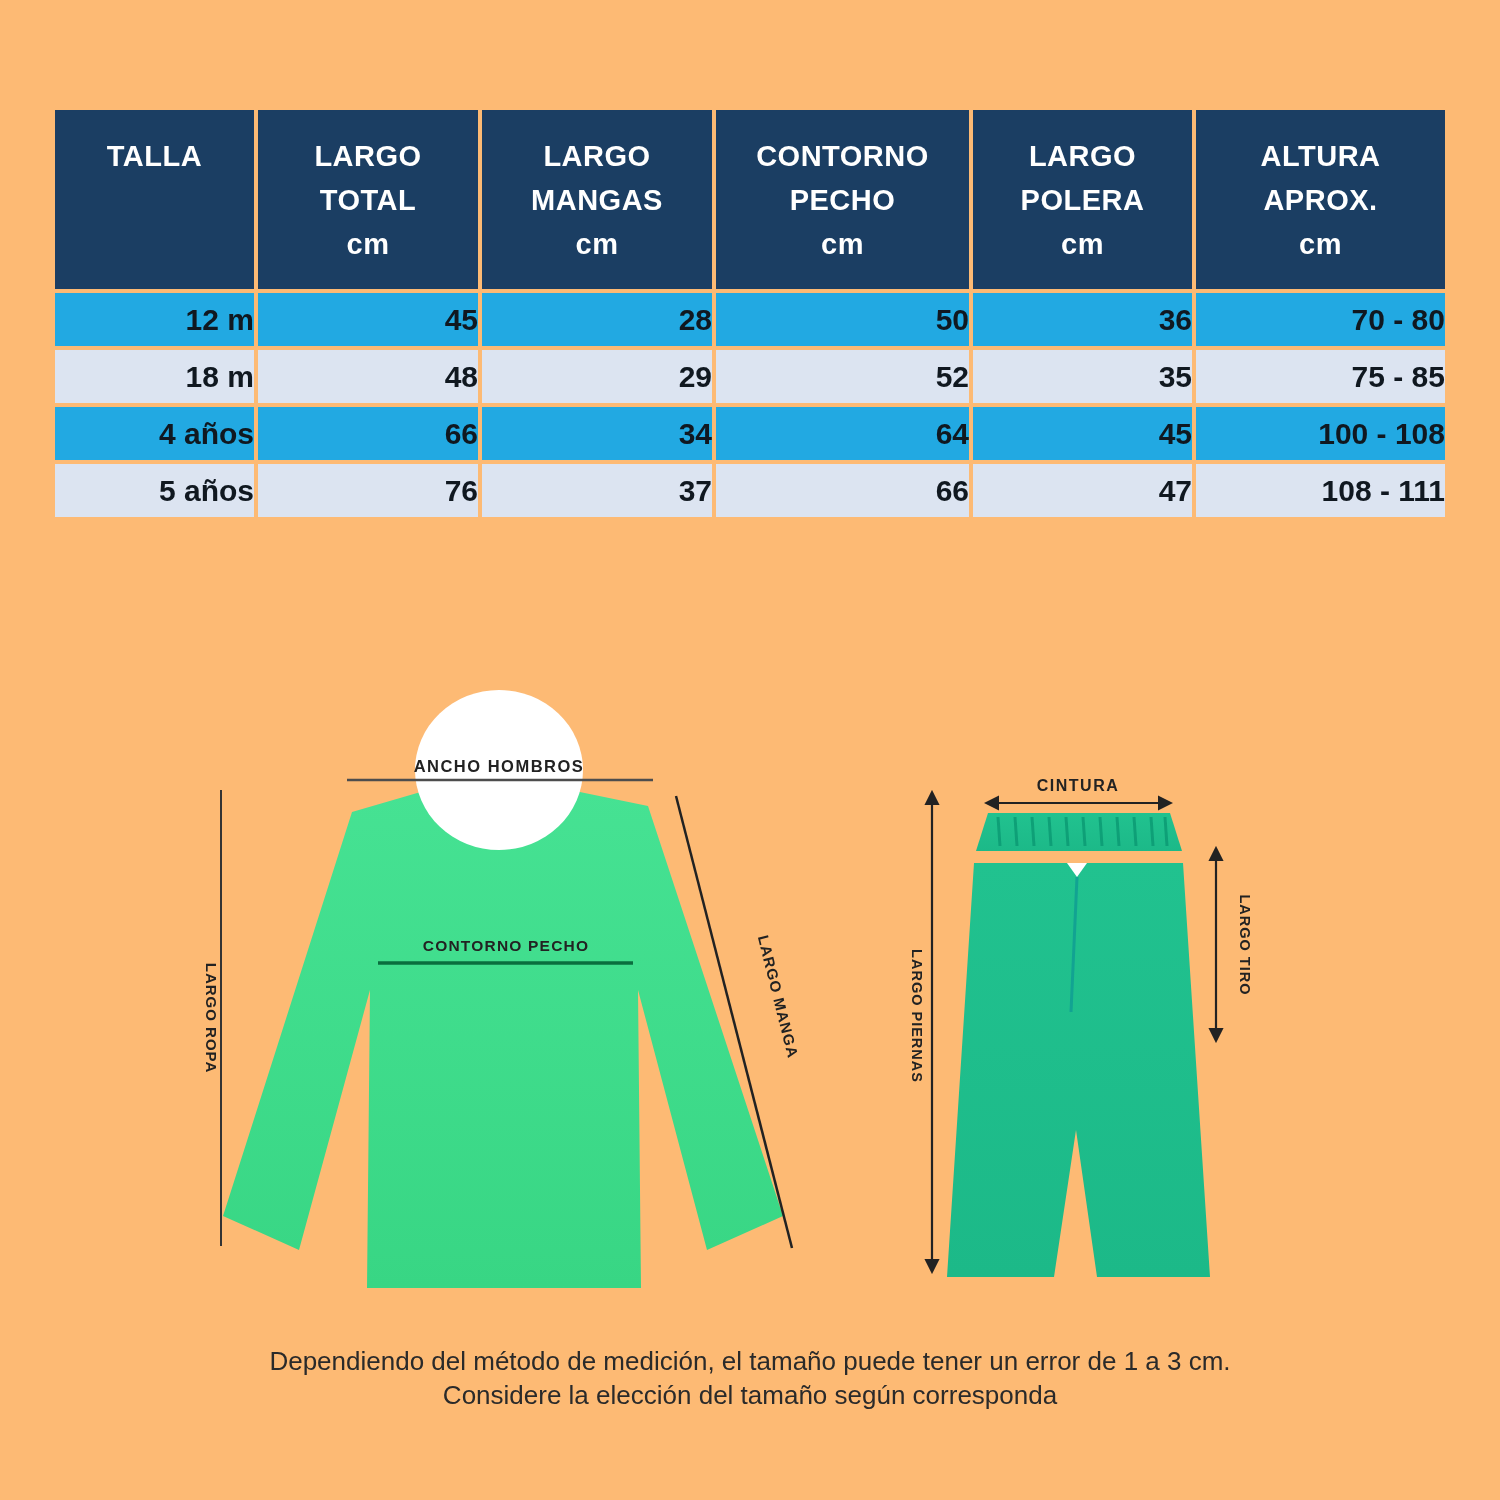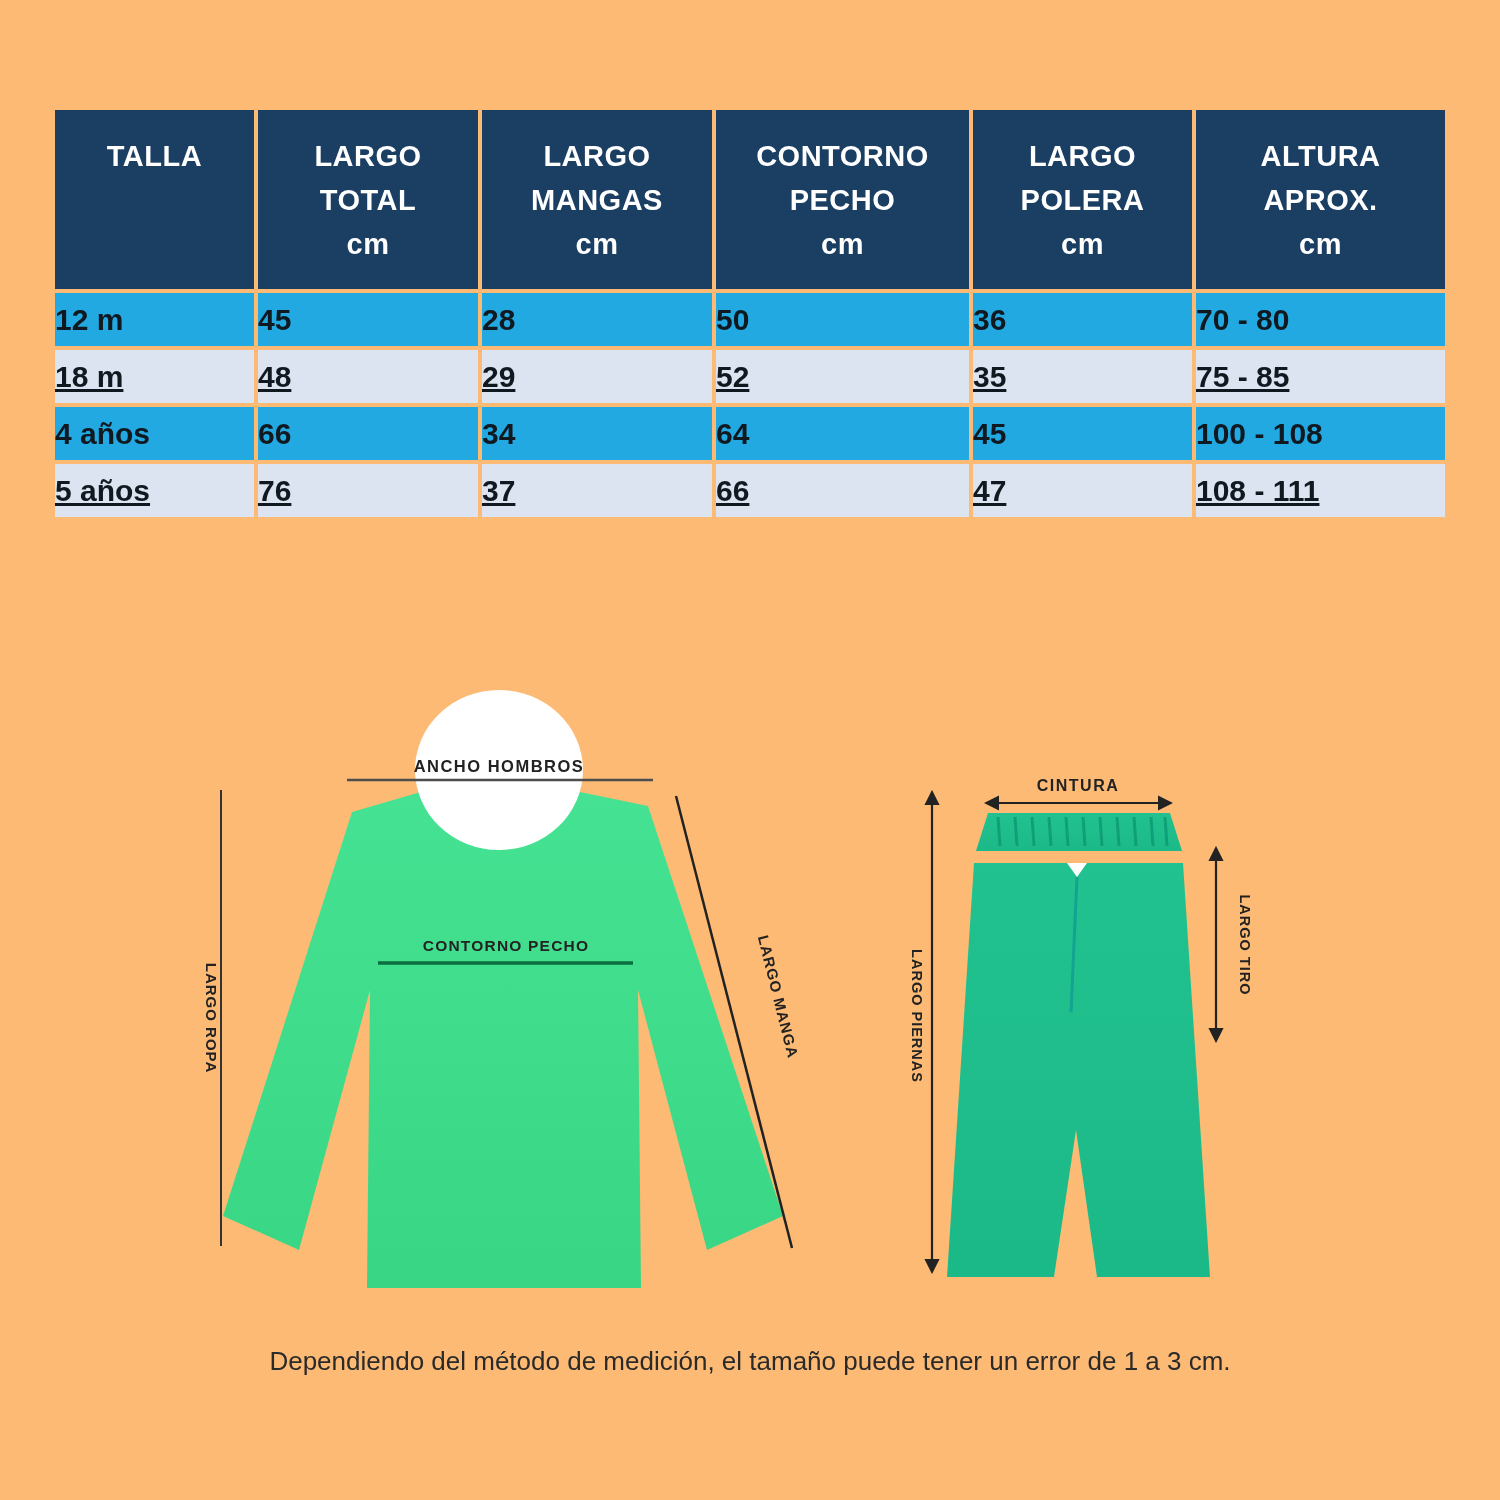--- a/index.html
+++ b/index.html
@@ -21,25 +21,25 @@
   table.size-table{
     position:absolute;left:51px;top:106px;width:1398px;
     border-collapse:separate;border-spacing:4px;table-layout:fixed;
   }
   table.size-table th{
     background:var(--header-bg);color:#ffffff;font-weight:bold;
     font-size:29px;line-height:44px;letter-spacing:0.5px;
     height:179px;vertical-align:top;padding-top:24px;text-align:center;
   }
   table.size-table td{
-    height:53px;text-align:left;vertical-align:middle;
-    font-size:30px;font-weight:bold;color:var(--cell-text);
+    height:53px;text-align:right;vertical-align:middle;
+    font-size:30px;font-weight:bold;color:var(--cell-text);padding-left:16px;
   }
   tr.row-blue  td{background:var(--row-blue);}
-  tr.row-light td{background:var(--row-light);text-decoration:underline;}
+  tr.row-light td{background:var(--row-light);}
   tr.row-green td{background:var(--row-green);}
   
   svg.diagram{position:absolute;left:0;top:0;width:1500px;height:1500px;pointer-events:none;}
   svg text{font-family:"Liberation Sans","DejaVu Sans",sans-serif;font-weight:bold;fill:#222;}
   
   .footer{
     position:absolute;left:0;right:0;top:1344px;text-align:center;
     font-size:26px;line-height:34px;color:#2a2a2a;
   }
 </style>
@@ -186,15 +186,16 @@
       <line x1="1216" y1="849" x2="1216" y2="1040" stroke="#222" stroke-width="2.2" marker-start="url(#arrow)" marker-end="url(#arrow)"></line>
       <text x="1240" y="945" text-anchor="middle" font-size="14.5" letter-spacing="1" transform="rotate(90 1240 945)">LARGO TIRO</text>
 
       <line x1="932" y1="793" x2="932" y2="1271" stroke="#222" stroke-width="2.2" marker-start="url(#arrow)" marker-end="url(#arrow)"></line>
       <text x="912" y="1016" text-anchor="middle" font-size="14.5" letter-spacing="1" transform="rotate(90 912 1016)">LARGO PIERNAS</text>
     </g>
   </svg>
 
   <div class="footer">
     <p>Dependiendo del método de medición, el tamaño puede tener un error de 1 a 3 cm.</p>
+    <p>Considere la elección del tamaño según corresponda</p>
   </div>
 
 </div>
 
 </body></html>

